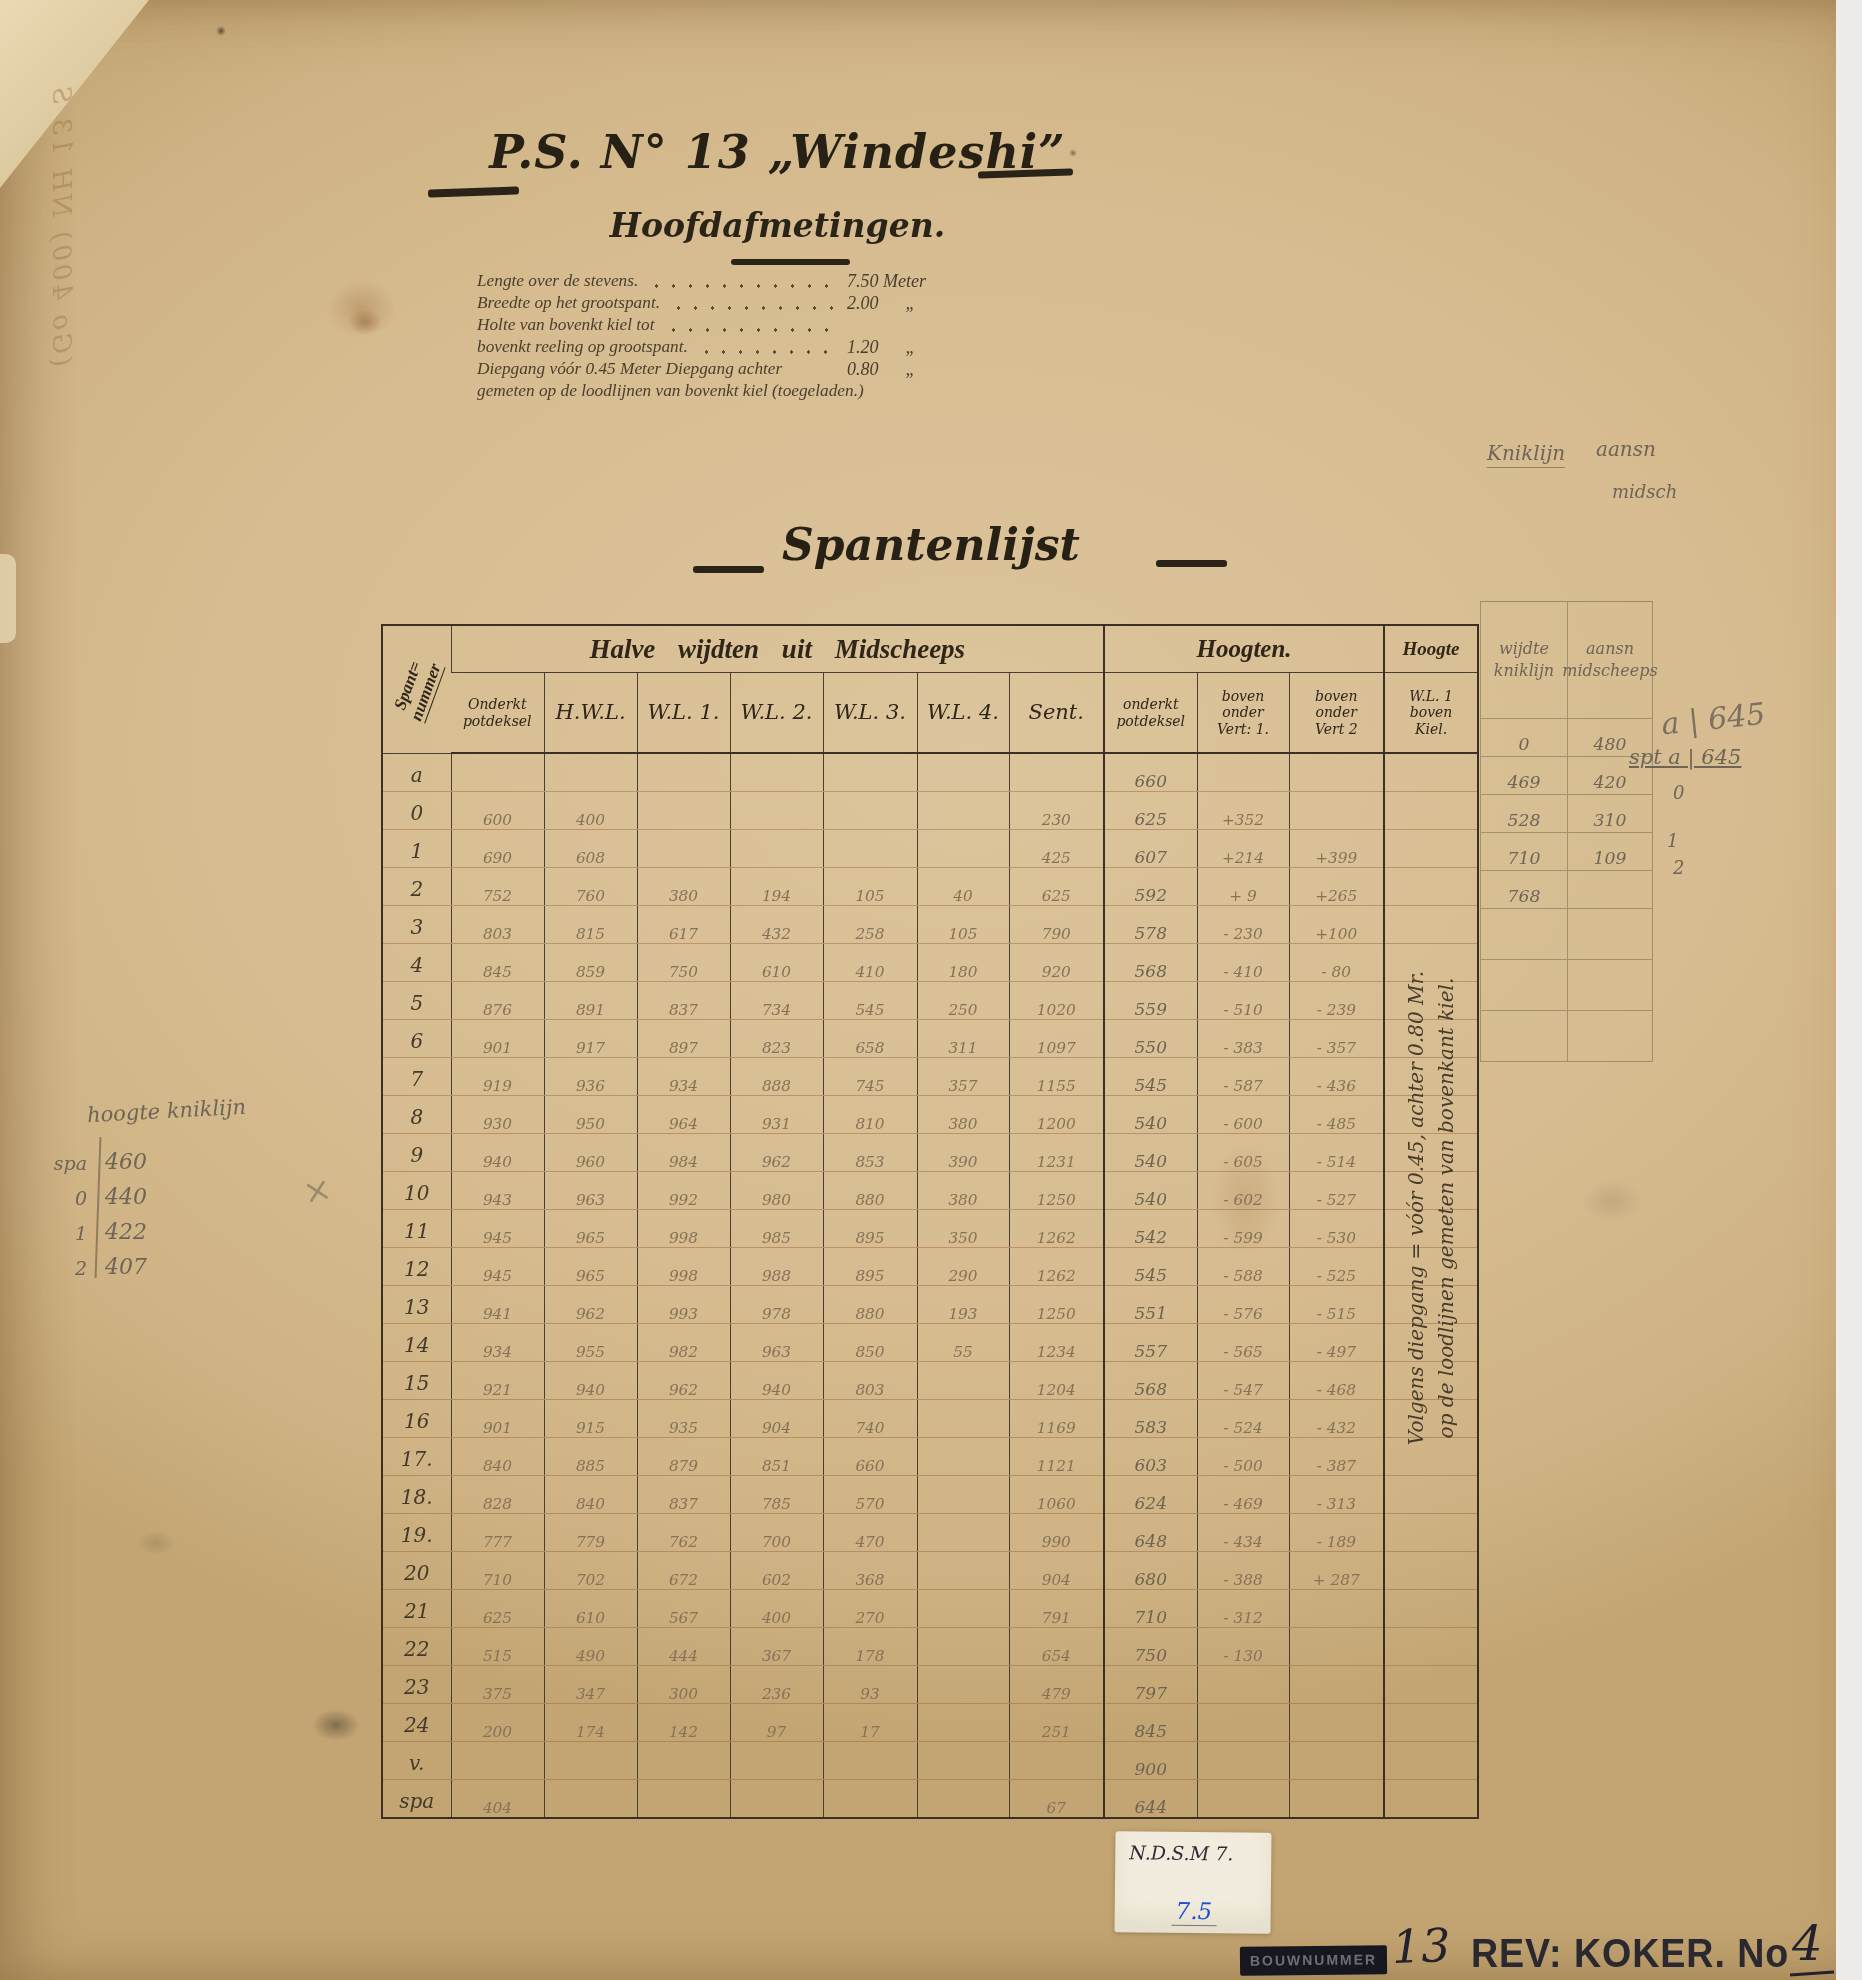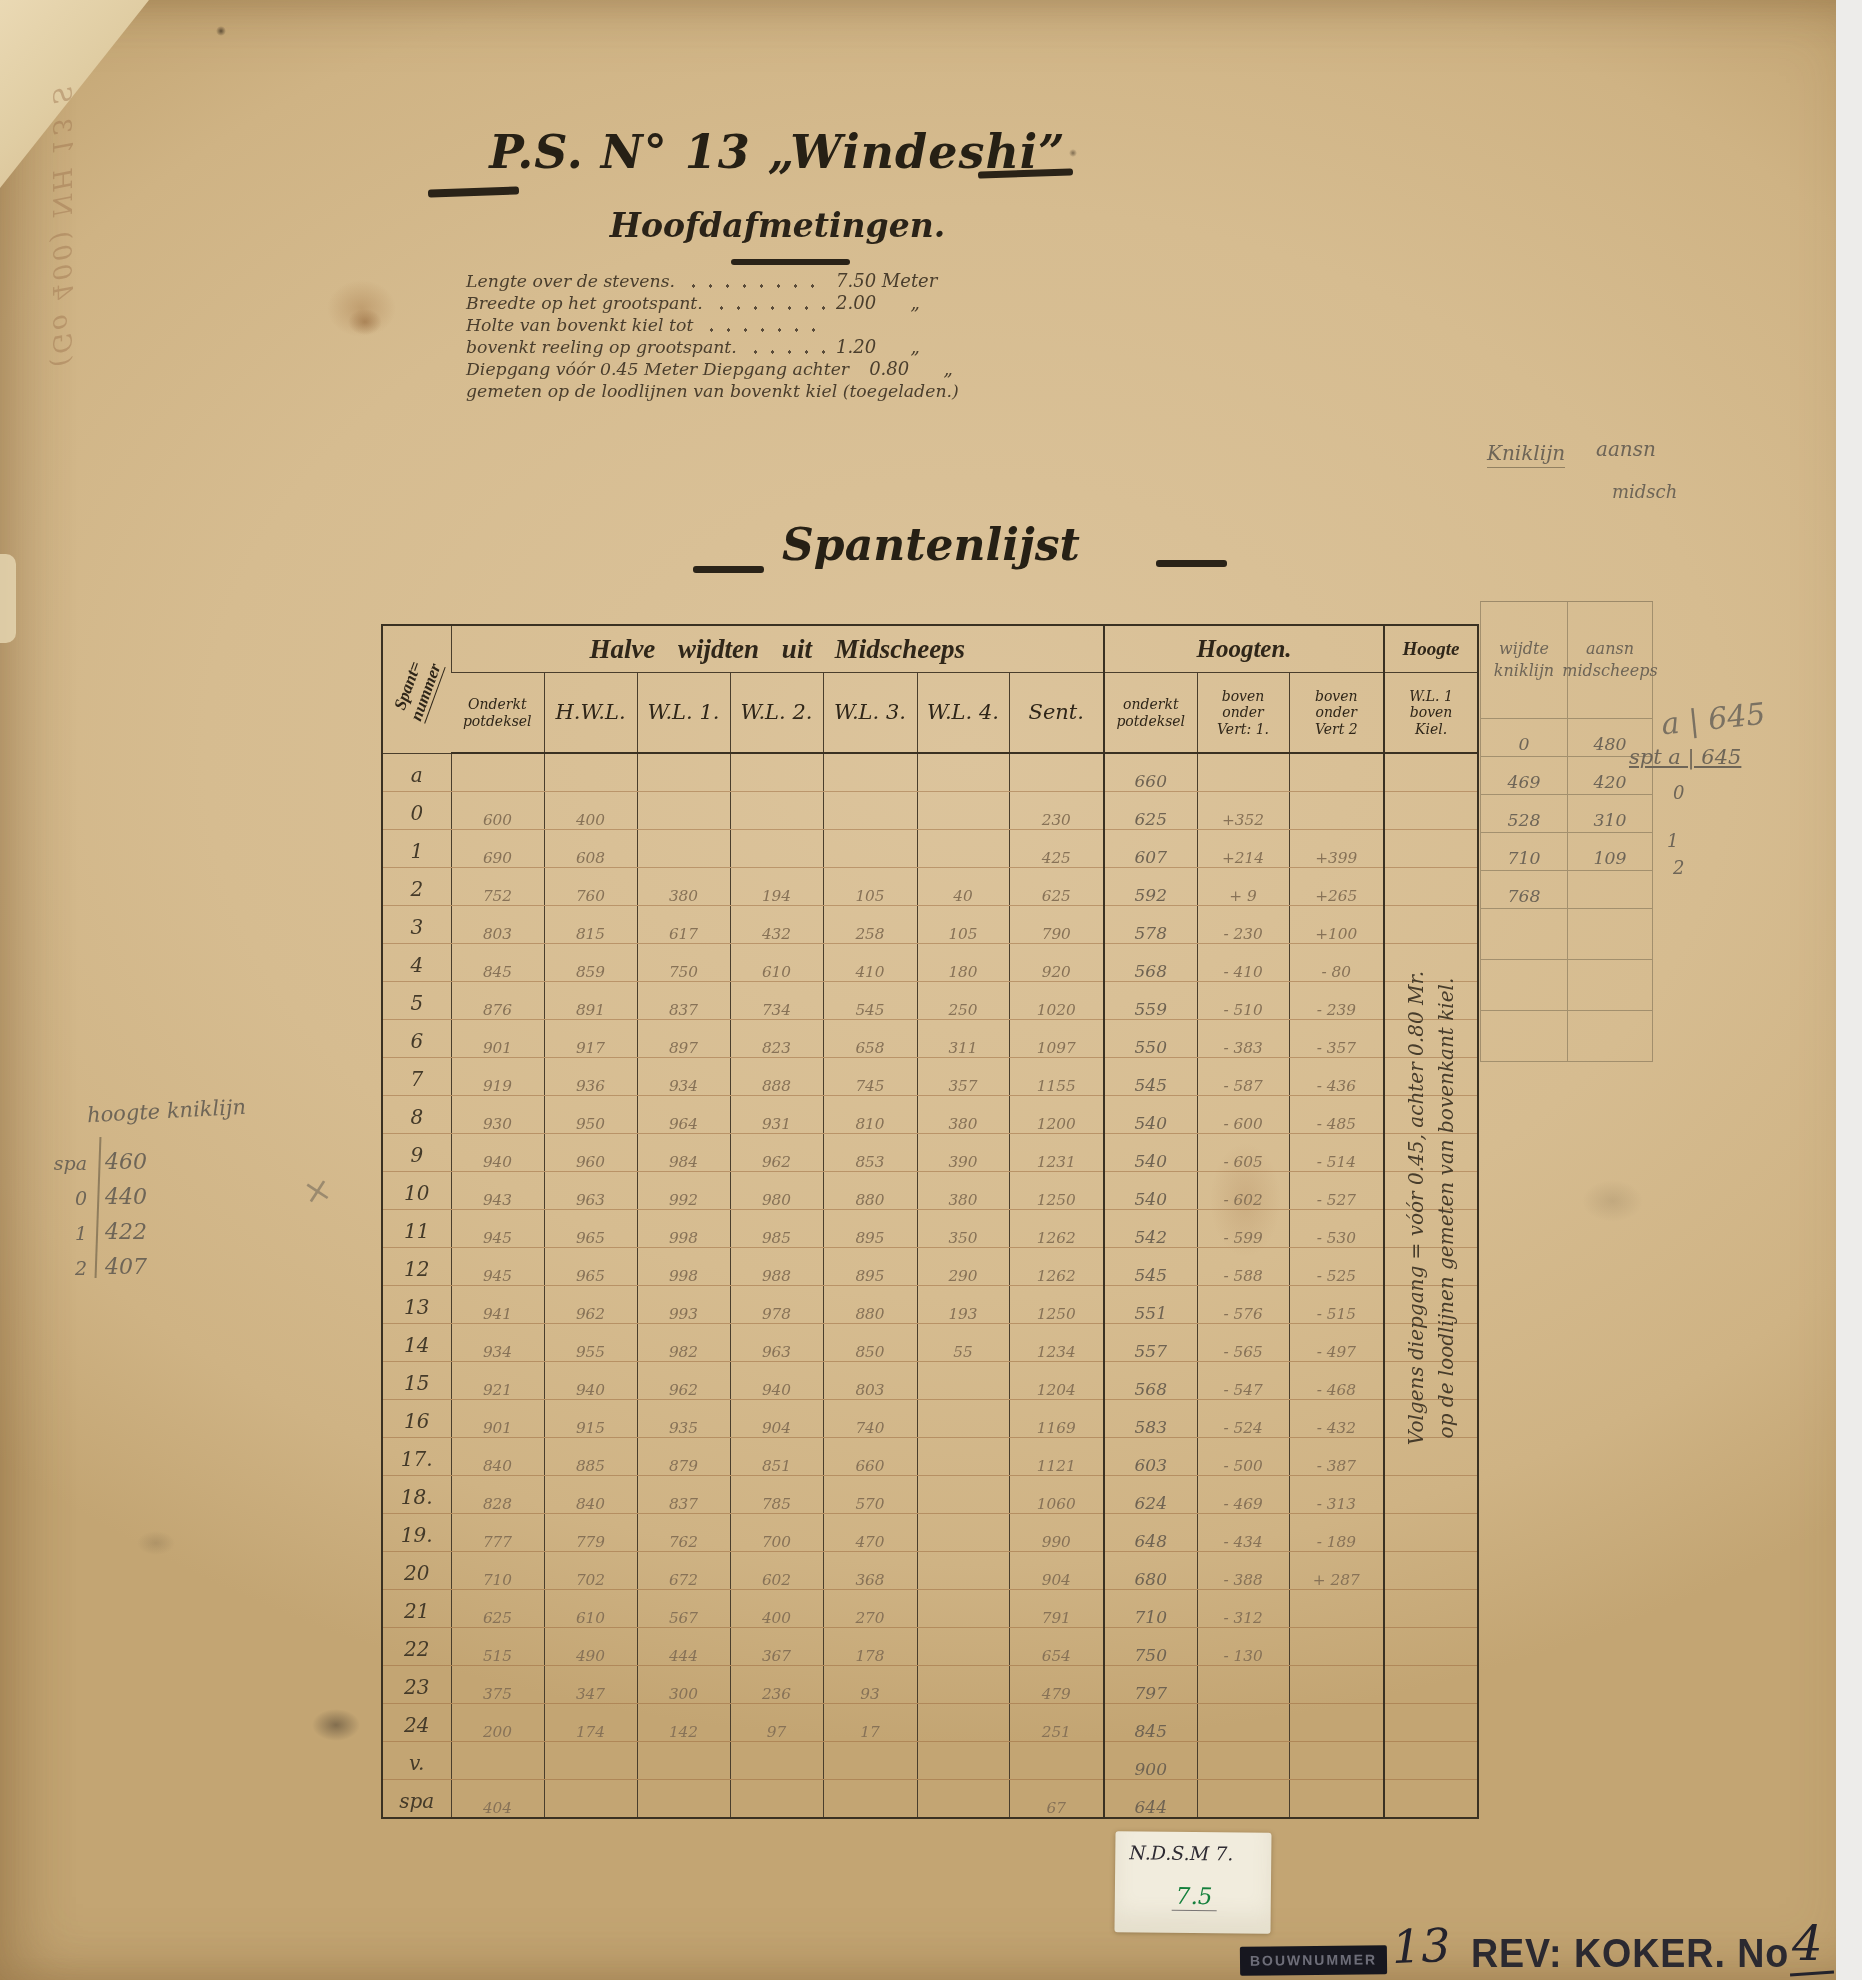--- a/index.html
+++ b/index.html
@@ -12,21 +12,21 @@
   
   .title{left:421px;top:125px;width:713px;text-align:center;font-style:italic;font-weight:700;
     font-size:46px;color:#262015;letter-spacing:1px;}
   .dash{background:#2a2318;border-radius:3px;}
   .d1{left:428px;top:188px;width:91px;height:8px;transform:rotate(-2deg);}
   .d2{left:978px;top:170px;width:95px;height:7px;transform:rotate(-2deg);}
   .subtitle{left:421px;top:206px;width:713px;text-align:center;font-style:italic;font-weight:700;
     font-size:33px;color:#2a2318;}
   .d3{left:731px;top:259px;width:119px;height:6px;}
   
-  .dims{left:466px;top:269px;width:507px;color:#4a3e2d;}
+  .dims{left:477px;top:269px;width:507px;color:#4a3e2d;font-family:Liberation Serif, serif;}
   .dim-line{display:flex;align-items:flex-end;height:22px;font-style:italic;font-size:17.3px;line-height:20px;}
   .dim-label{white-space:nowrap;}
   .dim-dots{flex:1;margin:0 10px;height:12px;
     background-image:radial-gradient(circle,#5a4c3a 1.5px,transparent 1.8px);
     background-size:17px 10px;background-repeat:repeat-x;background-position:left bottom;}
   .dim-dots.nodots{background:none;}
   .dim-value{width:137px;font-style:italic;font-size:18px;white-space:pre;}
   
   .listtitle{left:535px;top:519px;width:792px;text-align:center;font-style:italic;font-weight:700;
     font-size:44px;color:#262015;}
@@ -93,21 +93,21 @@
   .lkbar{left:97px;top:1137px;width:2px;height:141px;background:rgba(100,88,66,.6);transform:rotate(2deg);}
   
   .bleed{left:-87px;top:210px;width:297px;text-align:center;transform:rotate(90deg) scale(-1,1);
     font-style:italic;font-size:26px;letter-spacing:3px;color:#9a6f4a;opacity:.42;white-space:nowrap;}
   .xmark{left:303px;top:1170px;font-size:34px;color:#6e6557;opacity:.55;transform:rotate(-12deg);font-style:italic;}
   
   .slip{left:1115px;top:1832px;width:156px;height:101px;background:#f1ecdd;border-radius:3px;
     box-shadow:0 1px 5px rgba(70,50,20,.35), inset 0 -18px 20px rgba(150,130,90,.12);
     transform:rotate(.6deg);}
   .slip-l1{position:absolute;left:14px;top:10px;font-style:italic;font-size:19px;color:#2e2b33;}
-  .slip-l2{position:absolute;left:57px;top:51px;font-style:italic;font-size:23px;color:#15803d;
+  .slip-l2{position:absolute;left:57px;top:66px;font-style:italic;font-size:23px;color:#1d4ed8;
     border-bottom:1.5px solid rgba(46,43,51,.6);padding:0 4px 1px;}
   .bouw{left:1240px;top:1946px;width:147px;height:29px;background:#17171f;color:rgba(195,195,210,.5);
     font-family:"Liberation Sans",sans-serif;font-weight:700;font-size:14px;letter-spacing:2px;
     line-height:29px;text-align:center;transform:rotate(-.6deg);border-radius:2px;}
   .hand13{left:1392px;top:1919px;font-style:italic;font-size:46px;color:#23222c;transform:rotate(-2deg);}
   .rev{left:1471px;top:1931px;font-family:"Liberation Sans",sans-serif;font-weight:700;font-size:40px;
     letter-spacing:1px;color:#2b2930;transform:scaleX(.94);transform-origin:left;white-space:nowrap;}
   .hand4{left:1792px;top:1915px;font-style:italic;font-size:48px;color:#23222c;}
   .d6{left:1790px;top:1972px;width:44px;height:3px;background:#23222c;transform:rotate(-4deg);}
   

